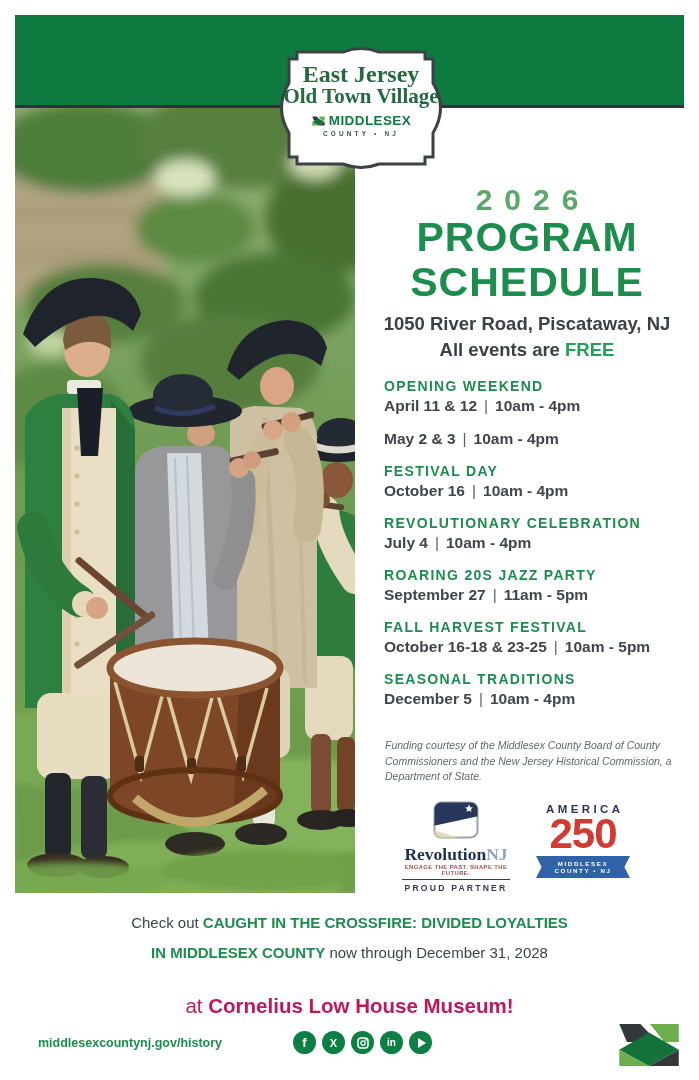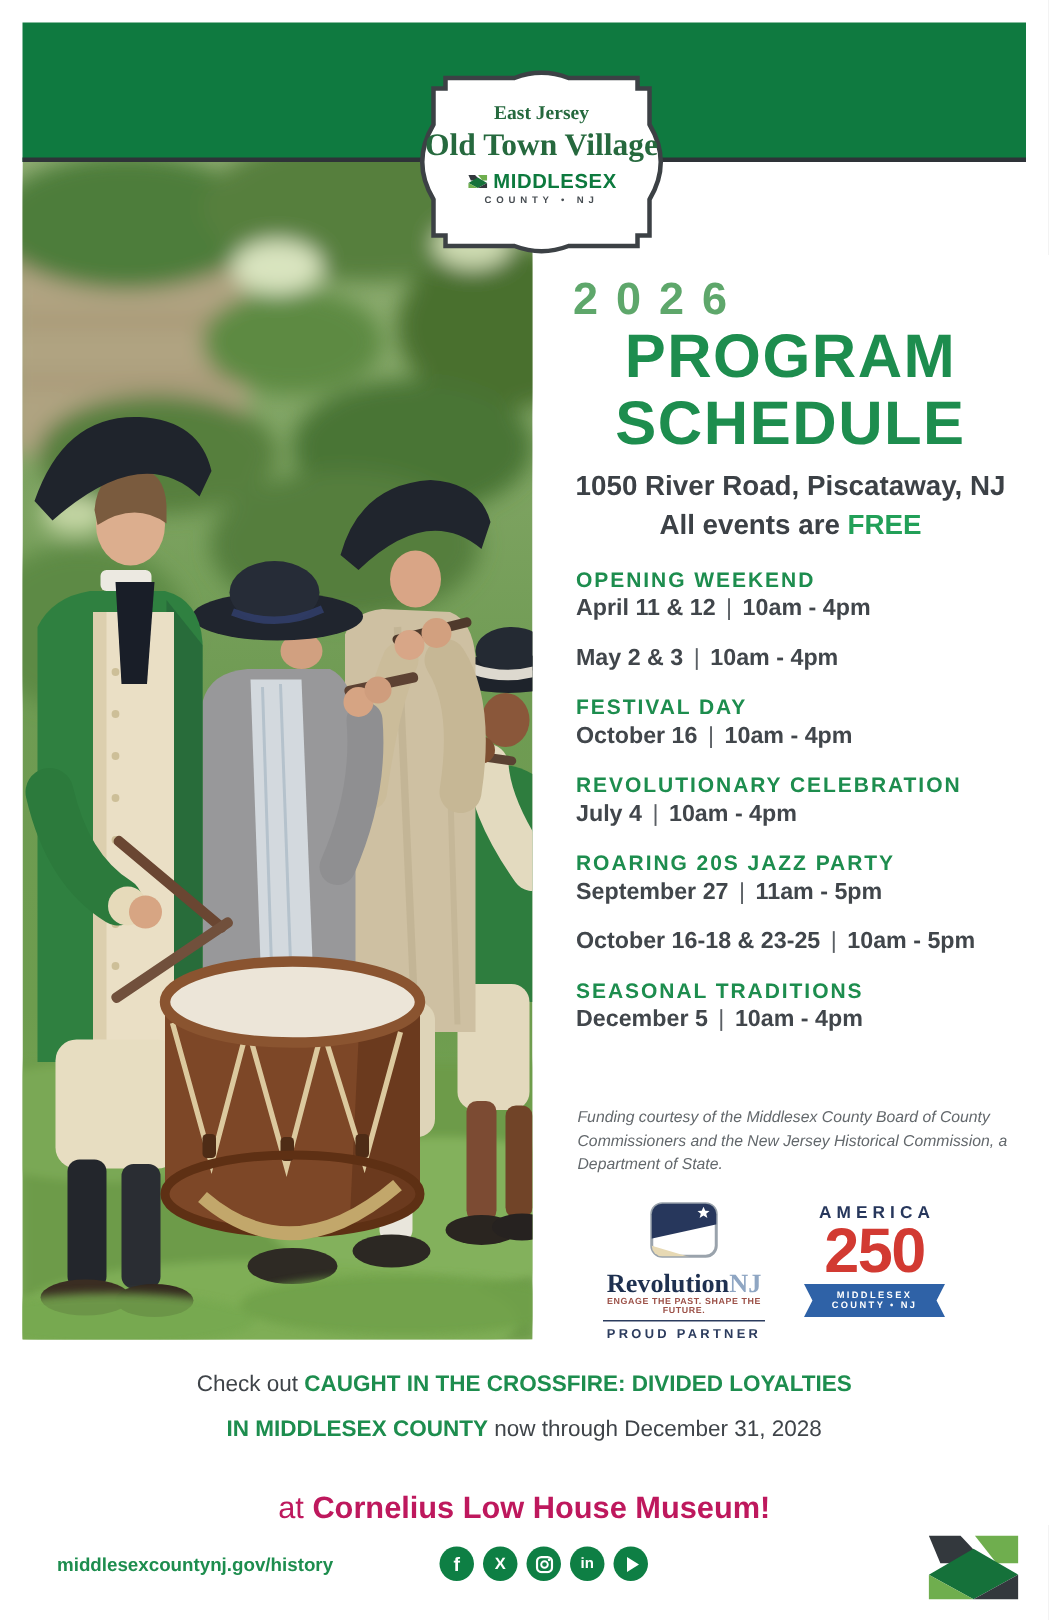--- a/index.html
+++ b/index.html
@@ -7,32 +7,32 @@
           font-family:"Liberation Sans",sans-serif;color:#3f4449;}
   .abs{position:absolute;}
 
   
   .topbar{left:15px;top:15px;width:669px;height:90px;background:#0f7a40;border-bottom:3px solid #2e3338;}
 
   
   .badge{left:271px;top:46px;width:180px;height:124px;z-index:6;}
   .badge svg.plaque{position:absolute;inset:0;}
   .badge-inner{position:relative;z-index:2;padding-top:18px;text-align:center;}
-  .badge-l1{font-family:"Liberation Serif",serif;font-weight:700;font-size:13px;line-height:21px;color:#26693e;}
+  .badge-l1{font-family:"Liberation Serif",serif;font-weight:700;font-size:24px;line-height:21px;color:#26693e;}
   .badge-l2{font-family:"Liberation Serif",serif;font-weight:700;font-size:21px;line-height:23px;color:#26693e;}
   .brand-row{margin-top:5px;display:flex;align-items:center;justify-content:center;gap:3px;}
   .brand-word{font-size:13.5px;font-weight:800;letter-spacing:.4px;color:#0d7a3e;}
   .county{margin-top:2px;font-size:6.4px;font-weight:700;letter-spacing:3.2px;color:#474d52;}
 
   
   .photo{left:15px;top:108px;width:340px;height:785px;z-index:1;}
   .photo svg{display:block;}
 
   
-  .year{left:370px;top:183px;width:314px;text-align:left;font-size:30px;font-weight:700;
+  .year{left:370px;top:183px;width:314px;text-align:center;font-size:30px;font-weight:700;
         letter-spacing:12px;text-indent:12px;color:#5ea76b;}
   .main-title{left:370px;top:215px;width:314px;text-align:center;font-size:41px;font-weight:800;
         line-height:45px;letter-spacing:1px;color:#1d8d4e;}
   .address{left:370px;top:311px;width:314px;text-align:center;font-size:18.5px;font-weight:600;
         line-height:26px;color:#3c4146;}
   .free{color:#22a058;font-weight:800;}
 
   .events{left:384px;top:378px;width:300px;}
   .event{margin-bottom:15px;}
   .event-name{font-size:14px;font-weight:800;letter-spacing:1.3px;color:#1d8d4e;}
@@ -267,20 +267,21 @@
     </div>
     <div class="event">
       <div class="event-name">REVOLUTIONARY CELEBRATION</div>
       <div class="event-date"><span>July 4</span><span class="sep">|</span><span>10am - 4pm</span></div>
     </div>
     <div class="event">
       <div class="event-name">ROARING 20S JAZZ PARTY</div>
       <div class="event-date"><span>September 27</span><span class="sep">|</span><span>11am - 5pm</span></div>
     </div>
     <div class="event">
+      <div class="event-name">FALL HARVEST FESTIVAL</div>
       <div class="event-date"><span>October 16-18 &amp; 23-25</span><span class="sep">|</span><span>10am - 5pm</span></div>
     </div>
     <div class="event">
       <div class="event-name">SEASONAL TRADITIONS</div>
       <div class="event-date"><span>December 5</span><span class="sep">|</span><span>10am - 4pm</span></div>
     </div>
   </div>
 
   <div class="abs funding">Funding courtesy of the Middlesex County Board of County Commissioners and the New Jersey Historical Commission, a Department of State.</div>
 

